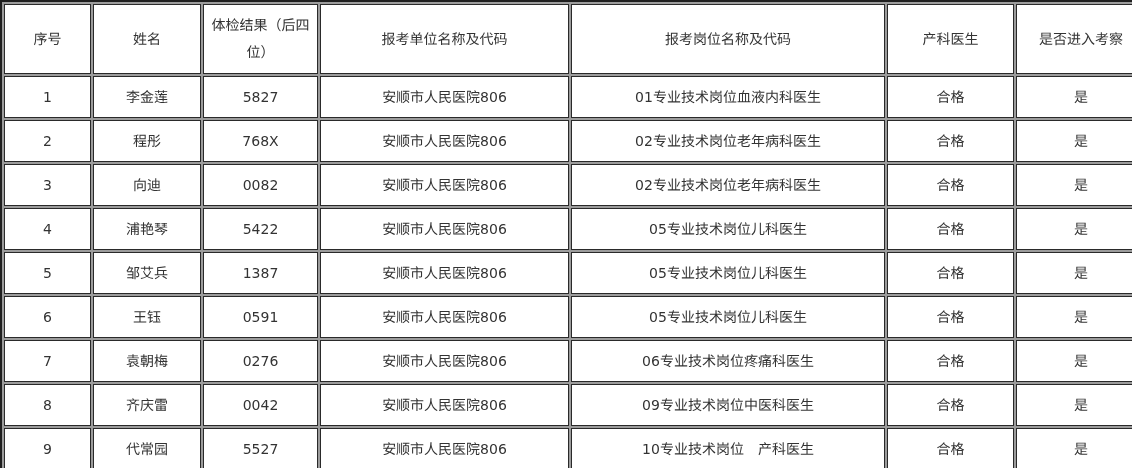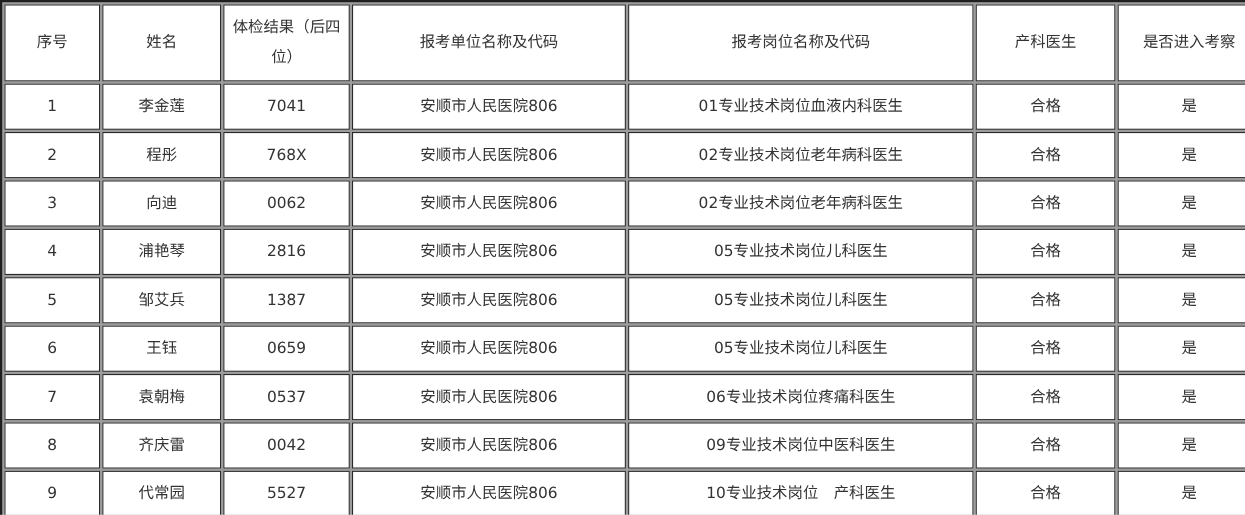--- a/index.html
+++ b/index.html
@@ -68,75 +68,75 @@
           <th>报考单位名称及代码</th>
           <th>报考岗位名称及代码</th>
           <th>产科医生</th>
           <th>是否进入考察</th>
         </tr>
     </thead>
     <tbody>
         <tr>
           <td>1</td>
           <td>李金莲</td>
-          <td>7041</td>
+          <td>5827</td>
           <td>安顺市人民医院806</td>
           <td>01专业技术岗位血液内科医生</td>
           <td>合格</td>
           <td>是</td>
         </tr>
         <tr>
           <td>2</td>
           <td>程彤</td>
           <td>768X</td>
           <td>安顺市人民医院806</td>
           <td>02专业技术岗位老年病科医生</td>
           <td>合格</td>
           <td>是</td>
         </tr>
         <tr>
           <td>3</td>
           <td>向迪</td>
-          <td>0062</td>
+          <td>0082</td>
           <td>安顺市人民医院806</td>
           <td>02专业技术岗位老年病科医生</td>
           <td>合格</td>
           <td>是</td>
         </tr>
         <tr>
           <td>4</td>
           <td>浦艳琴</td>
-          <td>2816</td>
+          <td>5422</td>
           <td>安顺市人民医院806</td>
           <td>05专业技术岗位儿科医生</td>
           <td>合格</td>
           <td>是</td>
         </tr>
         <tr>
           <td>5</td>
           <td>邹艾兵</td>
           <td>1387</td>
           <td>安顺市人民医院806</td>
           <td>05专业技术岗位儿科医生</td>
           <td>合格</td>
           <td>是</td>
         </tr>
         <tr>
           <td>6</td>
           <td>王钰</td>
-          <td>0659</td>
+          <td>0591</td>
           <td>安顺市人民医院806</td>
           <td>05专业技术岗位儿科医生</td>
           <td>合格</td>
           <td>是</td>
         </tr>
         <tr>
           <td>7</td>
           <td>袁朝梅</td>
-          <td>0537</td>
+          <td>0276</td>
           <td>安顺市人民医院806</td>
           <td>06专业技术岗位疼痛科医生</td>
           <td>合格</td>
           <td>是</td>
         </tr>
         <tr>
           <td>8</td>
           <td>齐庆雷</td>
           <td>0042</td>
           <td>安顺市人民医院806</td>

